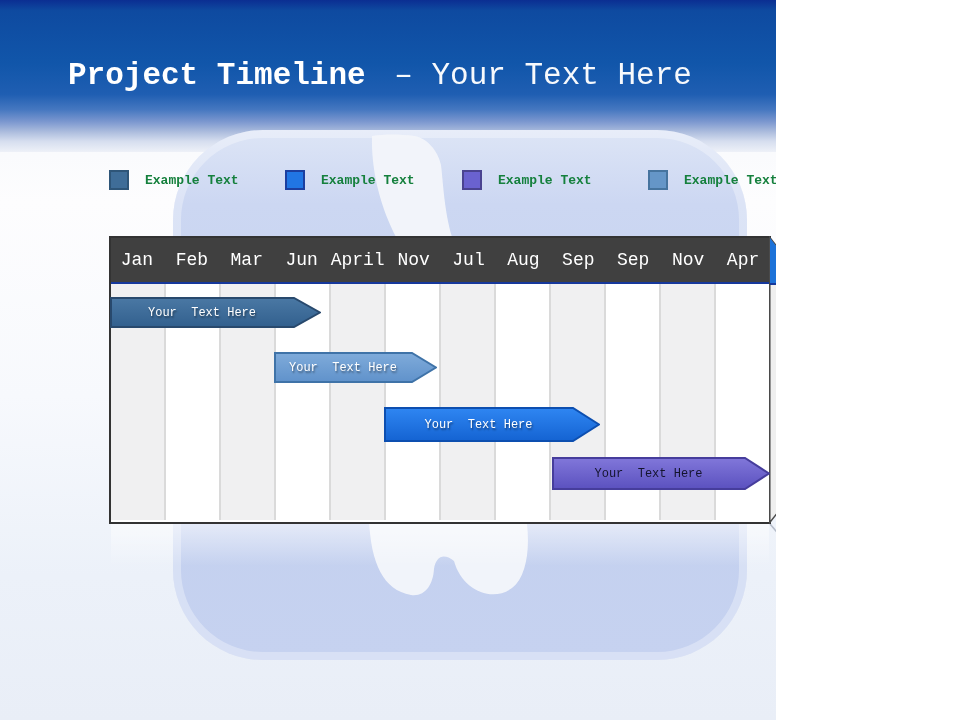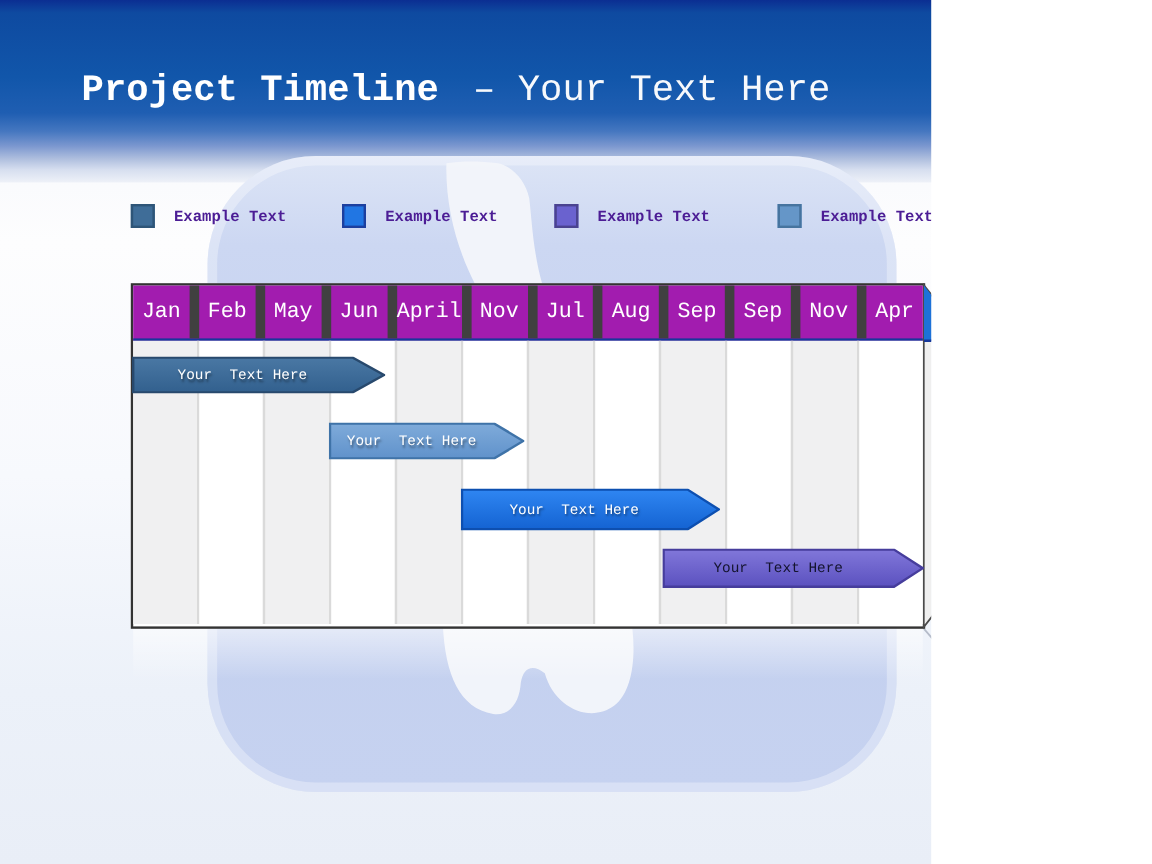--- a/index.html
+++ b/index.html
@@ -37,34 +37,34 @@
   }
   .title .t-bold{font-weight:700;}
   .title .t-rest{font-weight:400;margin-left:10px;opacity:0.97;}
   
   .legend-item{position:absolute;top:170px;display:flex;align-items:center;}
   .li1{left:109px;} .li2{left:285px;} .li3{left:462px;} .li4{left:648px;}
   .legend-swatch{
     width:20px;height:20px;border:2px solid #333;box-sizing:border-box;display:inline-block;
   }
   .legend-label{
-    margin-left:16px;font-size:13px;font-weight:700;color:#4c1d95;white-space:nowrap;
+    margin-left:16px;font-size:13px;font-weight:700;color:#15803d;white-space:nowrap;
   }
   
   .tl-table{
     position:absolute;left:109px;top:236px;width:662px;height:288px;
     border:2px solid #333;box-sizing:border-box;background:#fff;
   }
   .tl-head{
     display:flex;height:46px;box-sizing:border-box;
     border-bottom:2px solid #16389B;
   }
   .tl-head .th{
     flex:1;display:flex;align-items:center;justify-content:center;
-    color:#fff;font-size:18px;border-left:8px solid #404040;box-sizing:border-box;
+    color:#fff;font-size:18px;border-left:3px solid #404040;box-sizing:border-box;
   }
   .tl-head .th:first-child{border-left:none;}
   .tl-body{display:flex;height:236px;}
   .tl-body .col{flex:1;border-left:2px solid #dadada;box-sizing:border-box;background:#fff;}
   .tl-body .col:first-child{border-left:none;}
   .tl-body .col:nth-child(odd){background:#f0f0f1;}
   
   .arrow-head{position:absolute;left:769px;top:236px;pointer-events:none;}
   
   .bar{position:absolute;}
@@ -129,24 +129,24 @@
   <div class="legend-item li3">
     <span class="legend-swatch" style="background: rgb(106, 98, 207); border-color: rgb(74, 67, 144);"></span>
     <span class="legend-label">Example Text</span>
   </div>
   <div class="legend-item li4">
     <span class="legend-swatch" style="background: rgb(101, 150, 200); border-color: rgb(70, 116, 159);"></span>
     <span class="legend-label">Example Text</span>
   </div>
 
   <div class="tl-table">
-    <div class="tl-head" style="background: #a21caf;">
+    <div class="tl-head" style="background: #404040;">
       <div class="th">Jan</div>
       <div class="th">Feb</div>
-      <div class="th">May</div>
+      <div class="th">Mar</div>
       <div class="th">Jun</div>
       <div class="th">April</div>
       <div class="th">Nov</div>
       <div class="th">Jul</div>
       <div class="th">Aug</div>
       <div class="th">Sep</div>
       <div class="th">Sep</div>
       <div class="th">Nov</div>
       <div class="th">Apr</div>
     </div>

